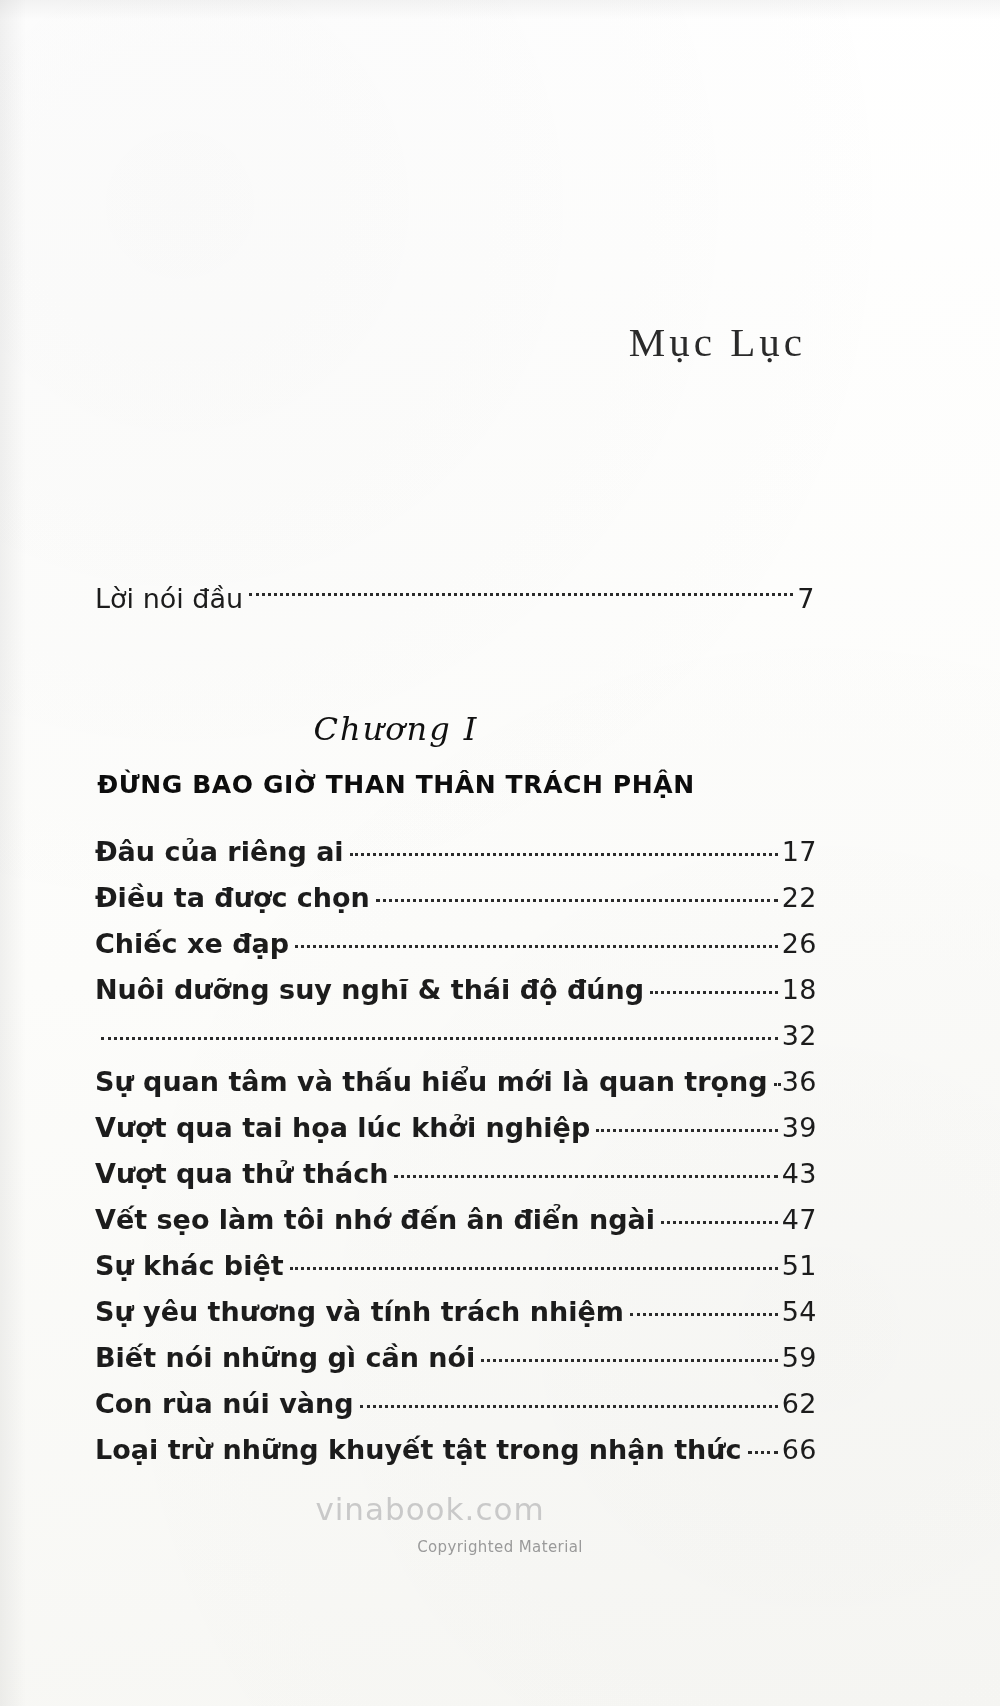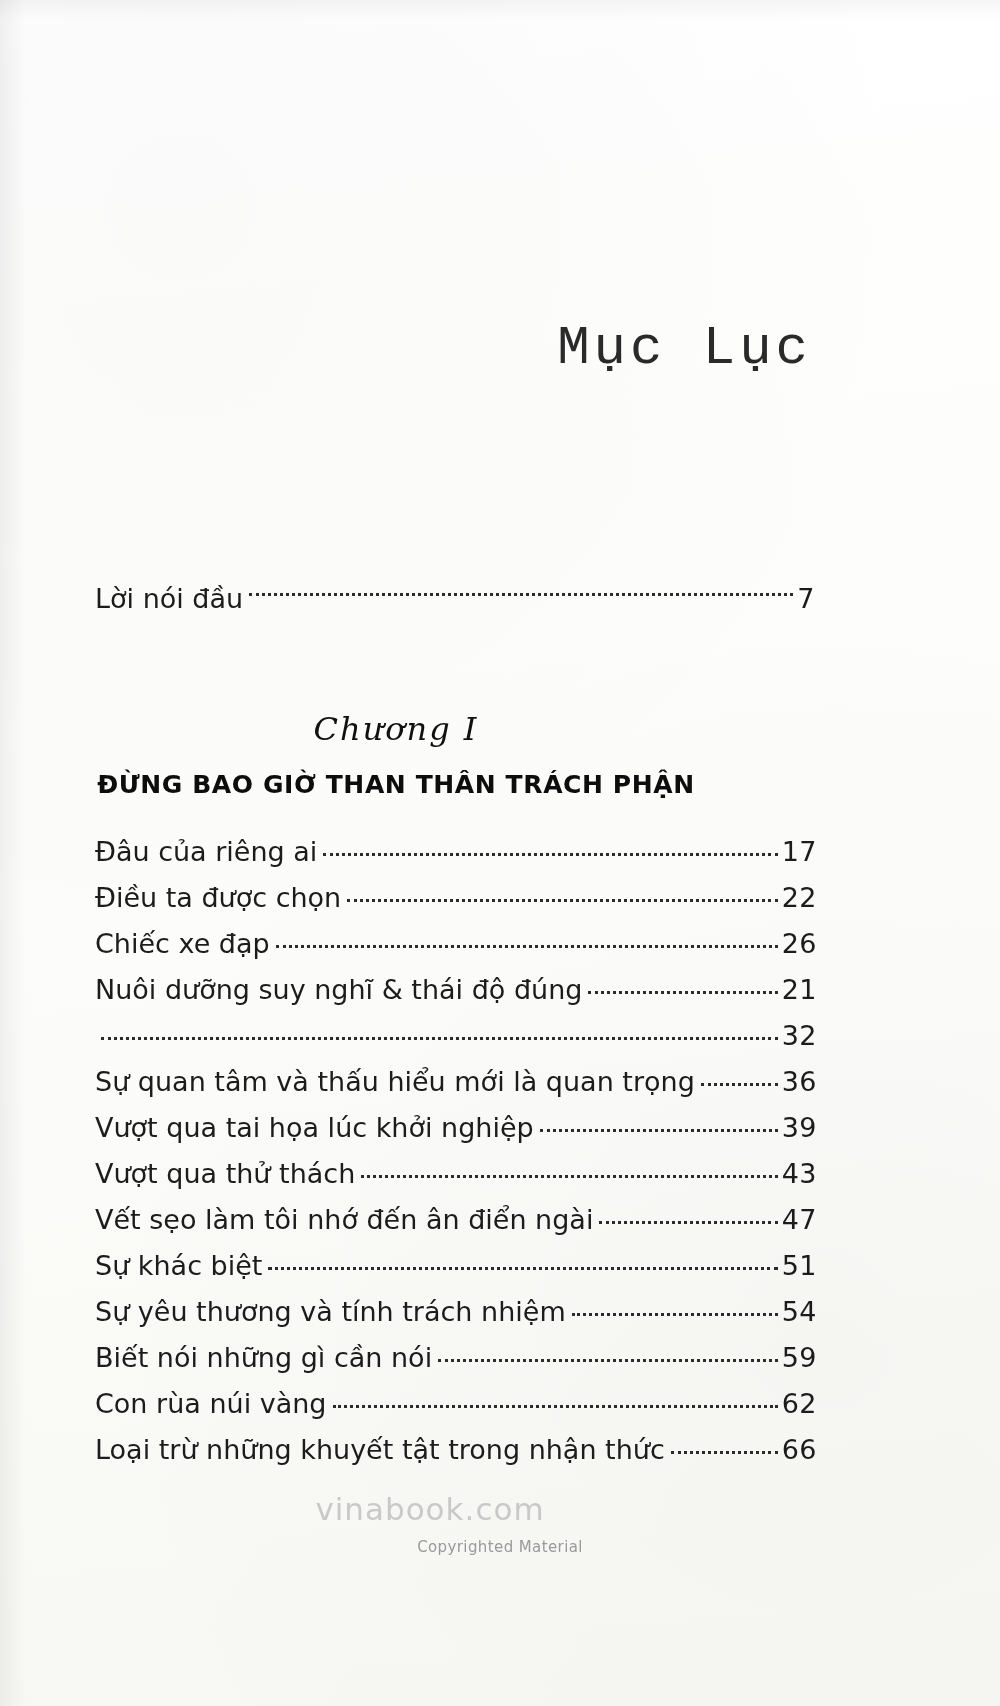--- a/index.html
+++ b/index.html
@@ -21,23 +21,23 @@
     background:
       radial-gradient(circle at 18% 12%, rgba(0,0,0,0.018), rgba(0,0,0,0) 45%),
       radial-gradient(circle at 82% 78%, rgba(0,0,0,0.015), rgba(0,0,0,0) 50%),
       linear-gradient(175deg, #ffffff 0%, #fcfcfa 55%, #f7f7f4 100%);
   }
 
   
   .toc-title {
     position: absolute;
     top: 318px;
-    right: 188px;
-    font-family: Liberation Mono, monospace;
-    font-size: 54px;
+    right: 194px;
+    font-family: Liberation Serif, serif;
+    font-size: 41px;
     font-weight: 300;
     letter-spacing: 4px;
     color: #2a2a2a;
   }
 
   
   .preface-row {
     position: absolute;
     top: 583px;
     left: 95px;
@@ -97,20 +97,21 @@
     display: flex;
     align-items: baseline;
     font-size: 27px;
     line-height: 1.0;
     height: 46px;
     color: #1c1c1c;
   }
   .entry .label {
     flex: 0 0 auto;
     white-space: nowrap;
+    font-weight: bold;
   }
 
   
   .watermark {
     position: absolute;
     top: 1491px;
     left: 0;
     width: 860px;
     text-align: center;
     font-size: 31px;
@@ -170,21 +171,21 @@
         <span class="pageno">22</span>
       </div>
       <div class="entry">
         <span class="label">Chiếc xe đạp</span>
         <span class="dots"></span>
         <span class="pageno">26</span>
       </div>
       <div class="entry">
         <span class="label">Nuôi dưỡng suy nghĩ &amp; thái độ đúng</span>
         <span class="dots"></span>
-        <span class="pageno">21</span>
+        <span class="pageno">18</span>
       </div>
       <div class="entry">
         <span class="dots"></span>
         <span class="pageno">32</span>
       </div>
       <div class="entry">
         <span class="label">Sự quan tâm và thấu hiểu mới là quan trọng</span>
         <span class="dots"></span>
         <span class="pageno">36</span>
       </div>

